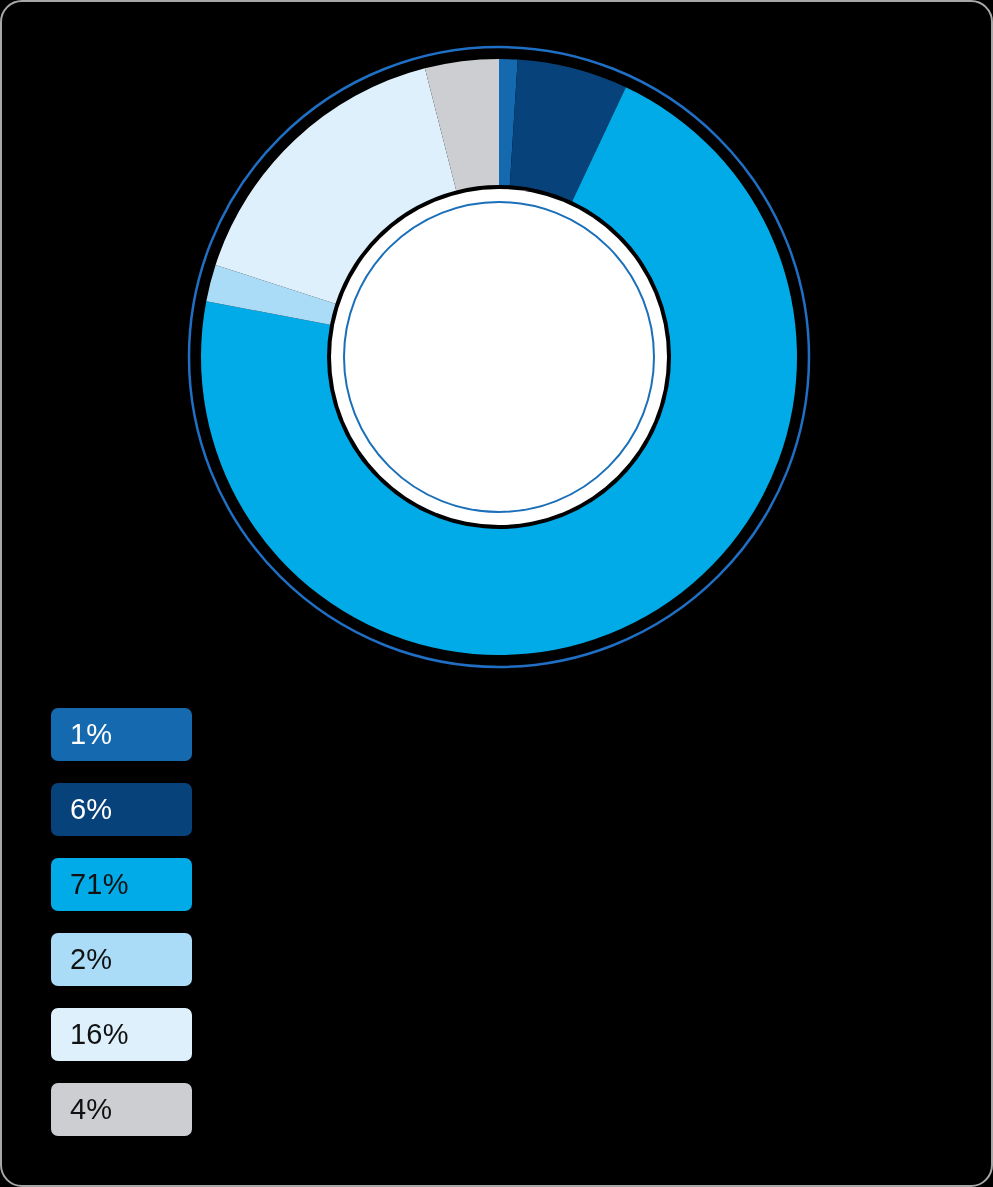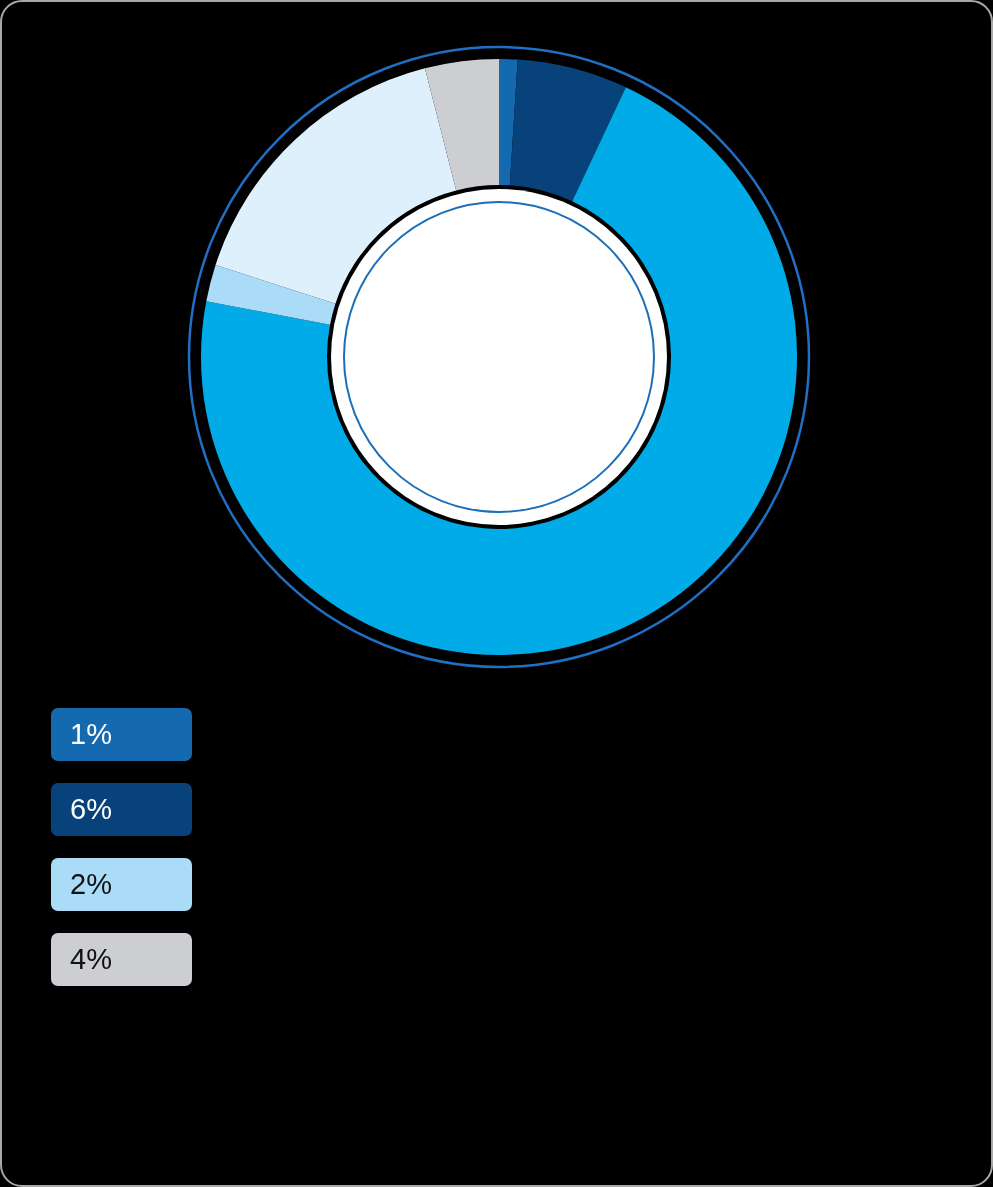--- a/index.html
+++ b/index.html
@@ -93,21 +93,27 @@
     </svg>
   </div>
 
   <div id="legend">
       <div class="legend-item" style="background: rgb(21, 105, 174);">
         <span class="legend-label" style="color: rgb(255, 255, 255);">1%</span>
       </div>
       <div class="legend-item" style="background: rgb(8, 66, 122);">
         <span class="legend-label" style="color: rgb(255, 255, 255);">6%</span>
       </div>
+      <div class="legend-item" style="background: rgb(0, 171, 232);">
+        <span class="legend-label" style="color: rgb(17, 17, 17);">71%</span>
+      </div>
       <div class="legend-item" style="background: rgb(170, 220, 248);">
         <span class="legend-label" style="color: rgb(17, 17, 17);">2%</span>
+      </div>
+      <div class="legend-item" style="background: rgb(221, 240, 252);">
+        <span class="legend-label" style="color: rgb(17, 17, 17);">16%</span>
       </div>
       <div class="legend-item" style="background: rgb(204, 206, 209);">
         <span class="legend-label" style="color: rgb(17, 17, 17);">4%</span>
       </div>
     </div>
 
 </div>
 
 </body></html>

